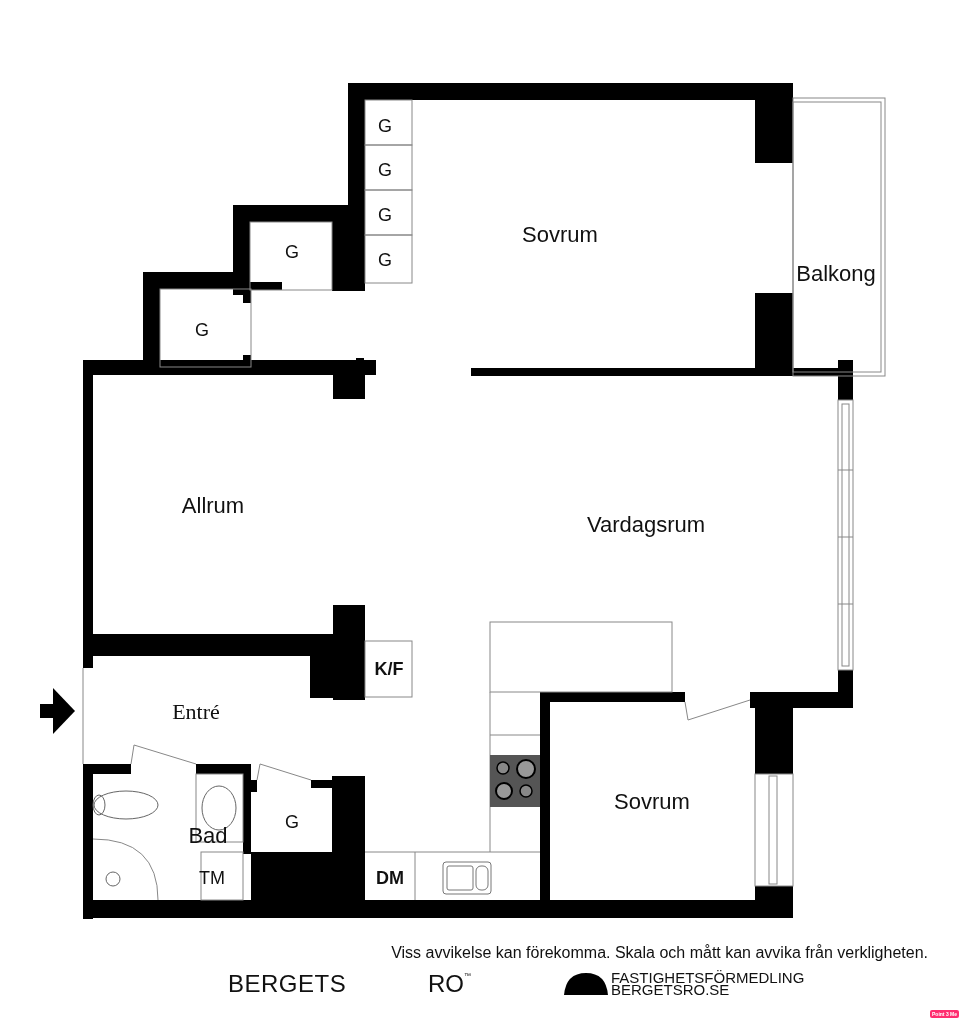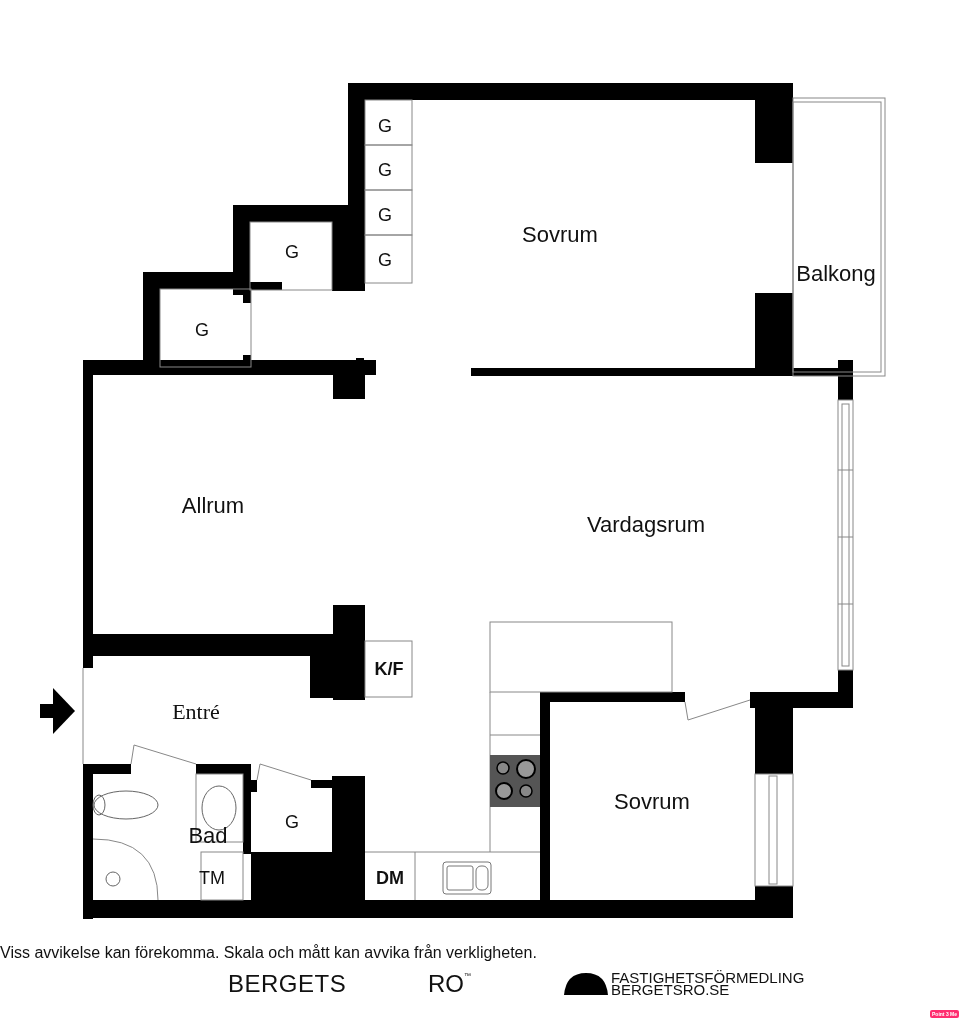--- a/index.html
+++ b/index.html
@@ -1,21 +1,21 @@
 <!DOCTYPE html>
 <html><head>
 <meta charset="utf-8">
 <style>
   html, body { margin: 0; padding: 0; background: #ffffff; }
   body { width: 966px; height: 1024px; position: relative; overflow: hidden;
          font-family: "Liberation Sans", sans-serif; color: #111; }
   #plan { position: absolute; left: 0; top: 0; width: 966px; height: 940px; }
   .room-label { position: absolute; font-family: "Liberation Sans", sans-serif; font-size: 22px; color: #111; transform: translate(-50%, -50%); white-space: nowrap; }
   .room-label.small { font-size: 18px; }
-  .disclaimer { position: absolute; left: 0; width: 928px; top: 944px; text-align: left; font-size: 16px; color: #111; }
+  .disclaimer { position: absolute; left: 0; width: 928px; top: 944px; text-align: right; font-size: 16px; color: #111; }
   .brand-left { position: absolute; left: 228px; top: 970px; font-size: 24px; letter-spacing: 0.5px; color: #111; }
   .brand-ro { position: absolute; left: 428px; top: 970px; font-size: 24px; color: #111; }
   .brand-ro sup { font-size: 7px; vertical-align: top; position: relative; top: 2px; }
   .agency-logo { position: absolute; left: 564px; top: 973px; width: 44px; height: 22px; }
   .agency-text { position: absolute; left: 611px; top: 972px; font-size: 15px; line-height: 12px; color: #111; }
   .badge { position: absolute; left: 930px; top: 1010px; background: #ff2d6f; color: #fff; font-size: 5px; padding: 1px 2px; border-radius: 2px; font-weight: bold; }
 </style>
 </head>
 <body>
 

